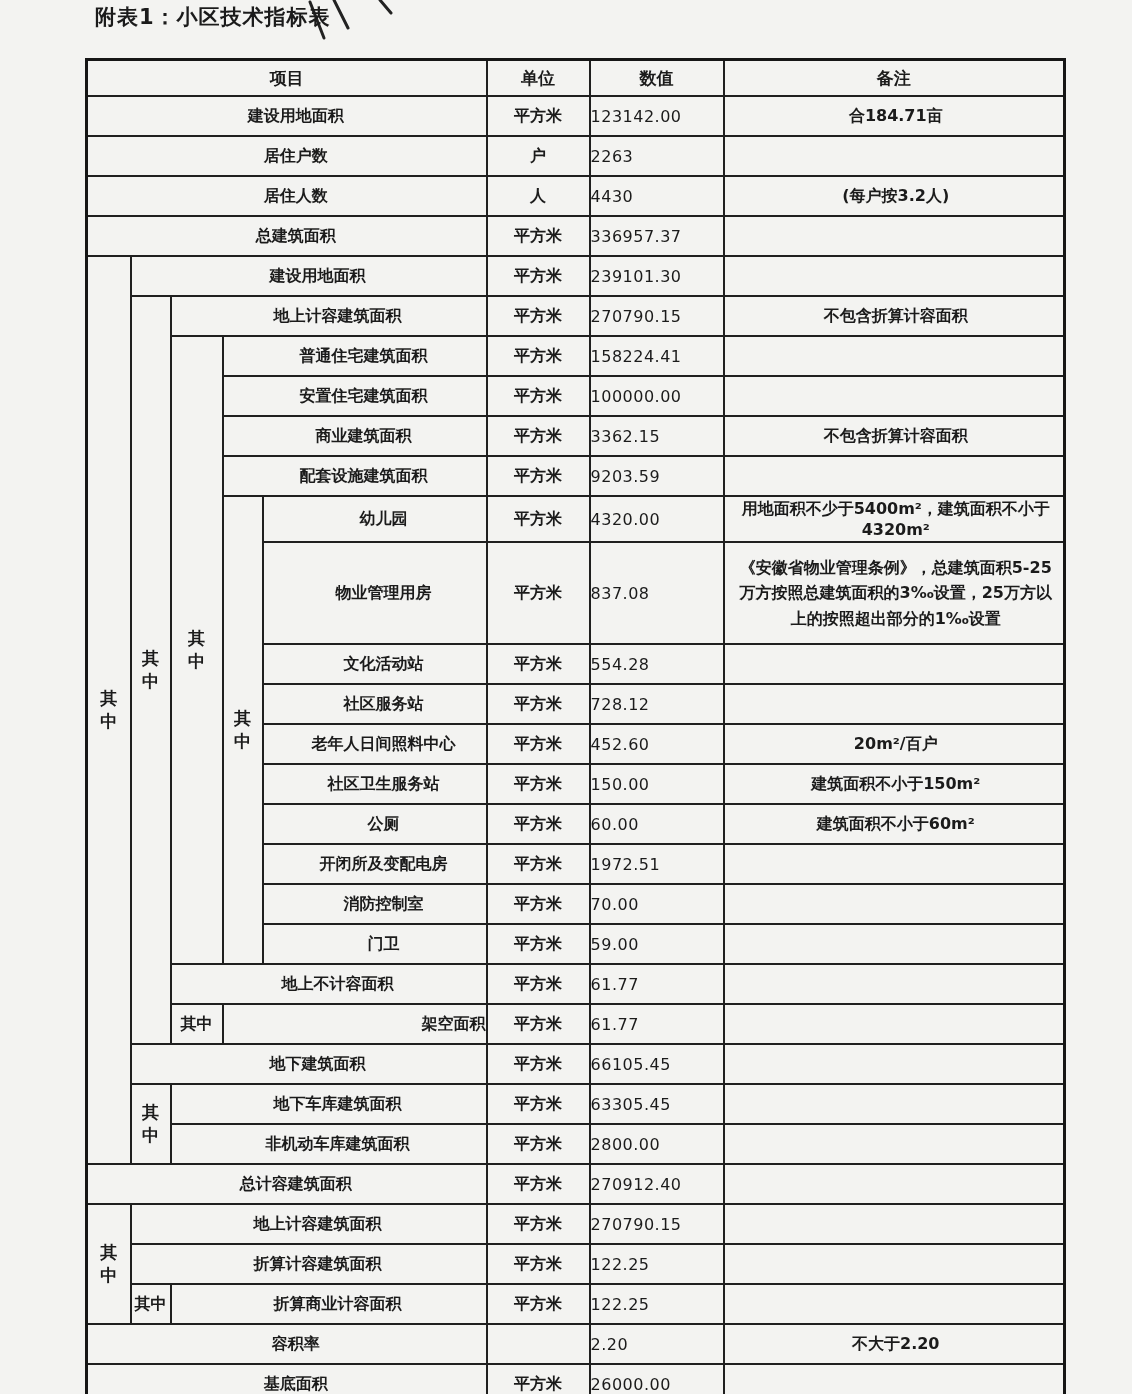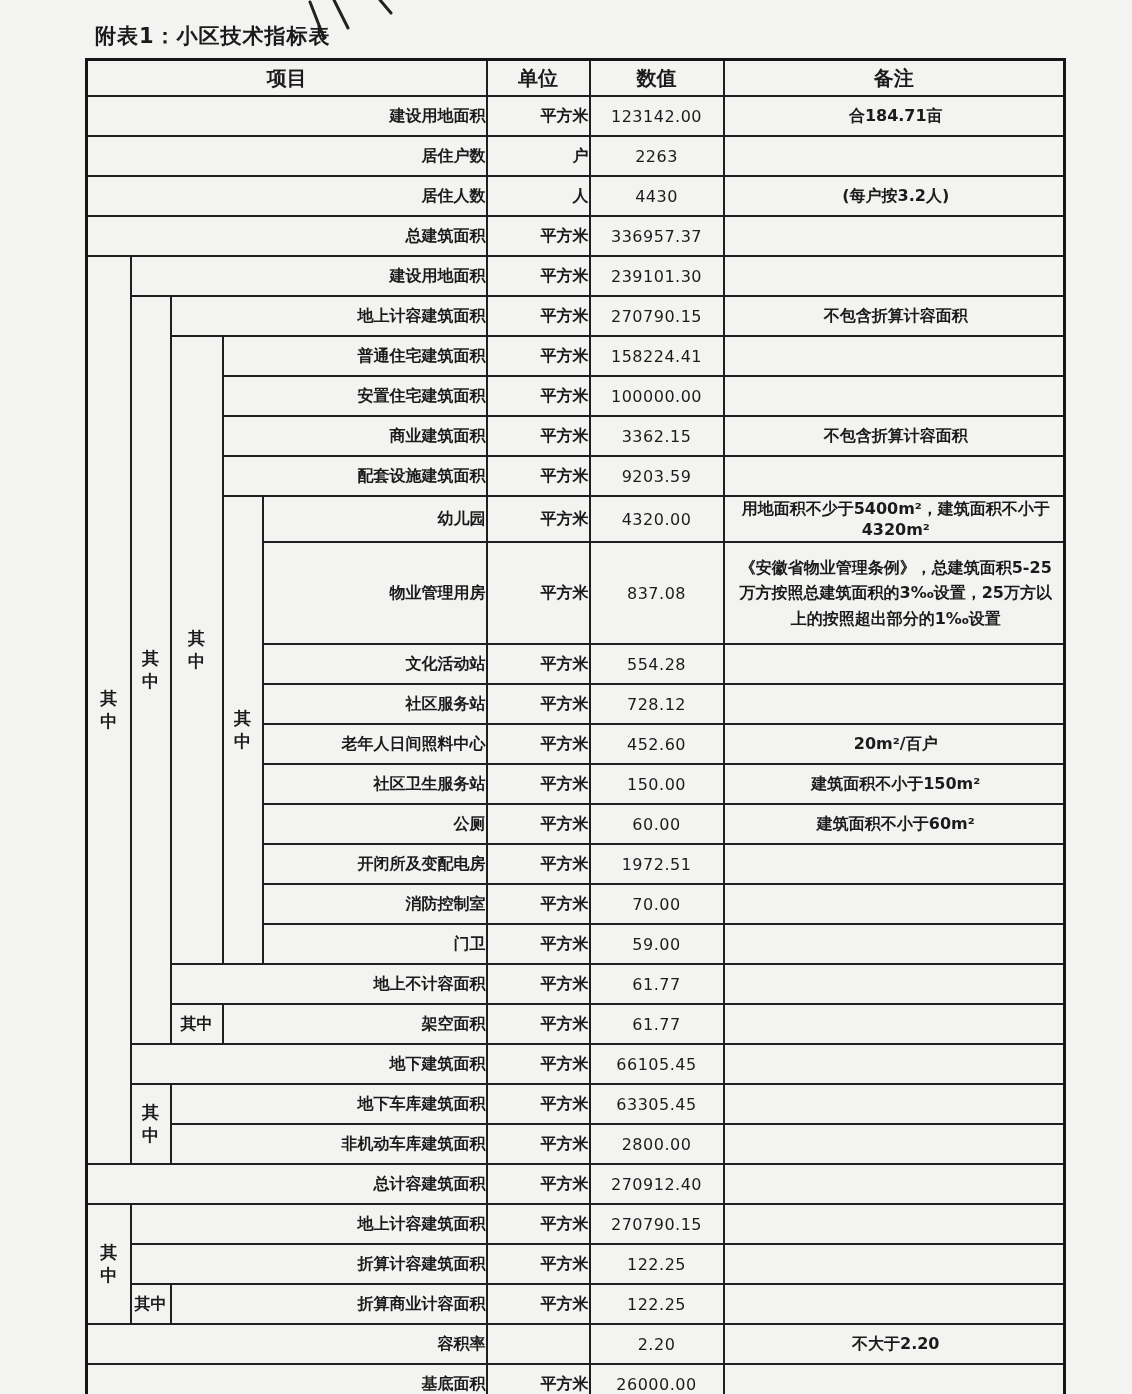--- a/index.html
+++ b/index.html
@@ -5,43 +5,43 @@
   html,body { margin:0; padding:0; }
   .page {
     position:relative;
     width:1132px; height:1394px;
     background:#f3f3f1;
     font-family:"DejaVu Sans", sans-serif;
     color:#1b1b1b;
     overflow:hidden;
   }
   .title {
-    position:absolute; left:95px; top:22px;
+    position:absolute; left:95px; top:3px;
     font-size:21px; font-weight:bold; letter-spacing:1px;text-align:center;
   }
   .scan-marks { position:absolute; left:0; top:0; }
   table.indicators {
     position:absolute; left:85px; top:58px;
     width:978px;
     border-collapse:collapse;
     table-layout:fixed;
     border:3px solid #161616;
   }
   th, td {
     border:2px solid #1f1f1f;
     font-size:16px;
     height:34px;
     padding:0;
     overflow:hidden;
     vertical-align:middle;
   }
-  th { font-weight:700; font-size:20px; }
-  td.item   { text-align:right; padding-left:18px; font-weight:600; }
-  td.unit   { text-align:right; font-weight:600; }
-  td.value  { text-align:center; font-weight:500; letter-spacing:0.5px; }
+  th { font-weight:700; font-size:17px; }
+  td.item   { text-align:center; padding-left:18px; font-weight:600; }
+  td.unit   { text-align:center; font-weight:600; }
+  td.value  { text-align:left; font-weight:500; letter-spacing:0.5px; }
   td.remark { text-align:center; padding:2px 4px 2px 8px; font-weight:600; }
   td.qz     { text-align:center; font-weight:600; }
   td.qz .vtext {
     width:19px; margin:0 auto;
     word-break:break-all;
     line-height:1.35; font-size:17px;
   }
   td.qzi    { text-align:center; font-weight:600; padding-left:0; }
   td.center { text-align:right; padding-left:0; }
   tr.tall   { height:102px; }

